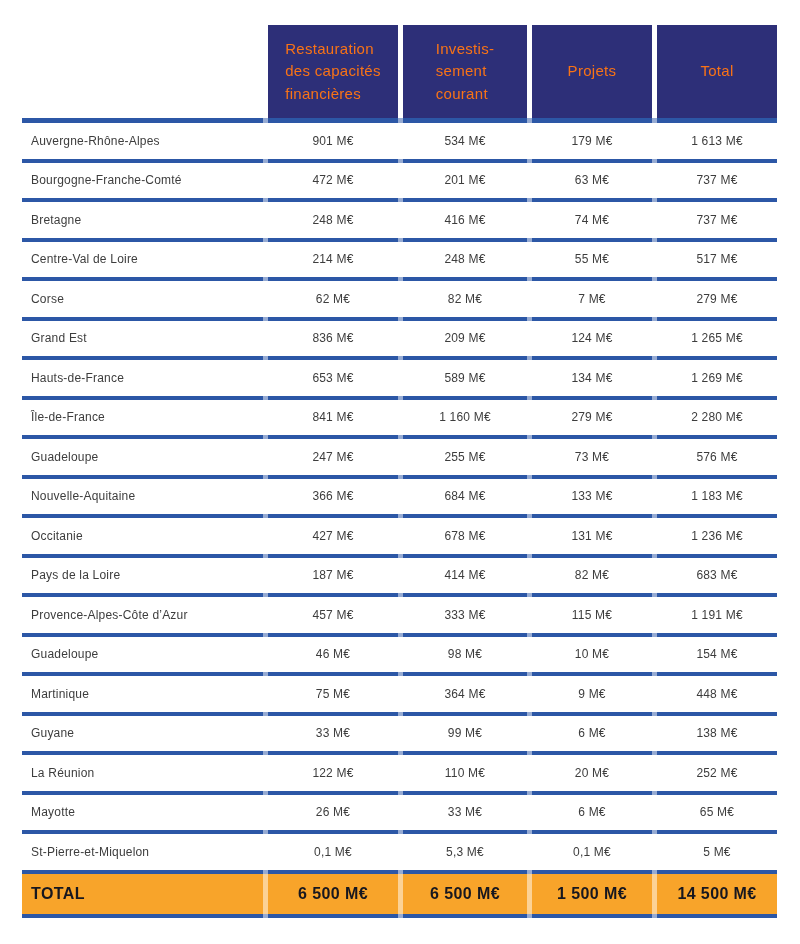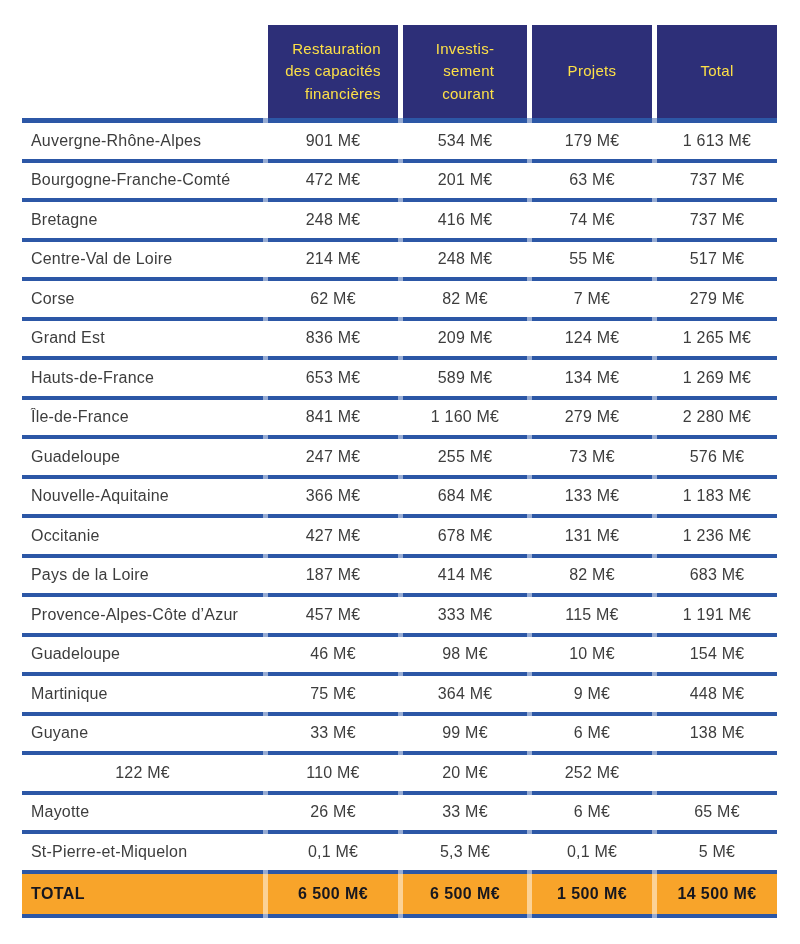--- a/index.html
+++ b/index.html
@@ -24,38 +24,38 @@
     display: grid;
     grid-template-columns: 241px 130px 124px 120px 120px;
     column-gap: 5px;
   }
   .header-row {
     height: 93px;
     border-bottom: 5px solid #2c57a6;
   }
   .head-cell {
     background: #2d2f78;
-    color: #fde047;
+    color: #f97316;
     display: flex;
     align-items: center;
     justify-content: center;
-    text-align: right;
+    text-align: left;
     font-size: 15px;
     line-height: 1.5;
     letter-spacing: 0.3px;
     white-space: pre-line;
   }
   .head-empty {
     background: transparent;
   }
   .row {
     height: 35.5px;
     border-bottom: 4px solid #2c57a6;
     align-items: center;
-    font-size: 16px;
+    font-size: 12px;
     color: #3d3d3d;
     letter-spacing: 0.2px;
   }
   .cell-region {
     padding-left: 9px;
     white-space: nowrap;
     overflow: hidden;
   }
   .cell-value {
     text-align: center;
@@ -212,20 +212,21 @@
         <div class="cell-value">448 M€</div>
       </div>
       <div class="grid-row row">
         <div class="cell-region">Guyane</div>
         <div class="cell-value">33 M€</div>
         <div class="cell-value">99 M€</div>
         <div class="cell-value">6 M€</div>
         <div class="cell-value">138 M€</div>
       </div>
       <div class="grid-row row">
+        <div class="cell-region">La Réunion</div>
         <div class="cell-value">122 M€</div>
         <div class="cell-value">110 M€</div>
         <div class="cell-value">20 M€</div>
         <div class="cell-value">252 M€</div>
       </div>
       <div class="grid-row row">
         <div class="cell-region">Mayotte</div>
         <div class="cell-value">26 M€</div>
         <div class="cell-value">33 M€</div>
         <div class="cell-value">6 M€</div>

